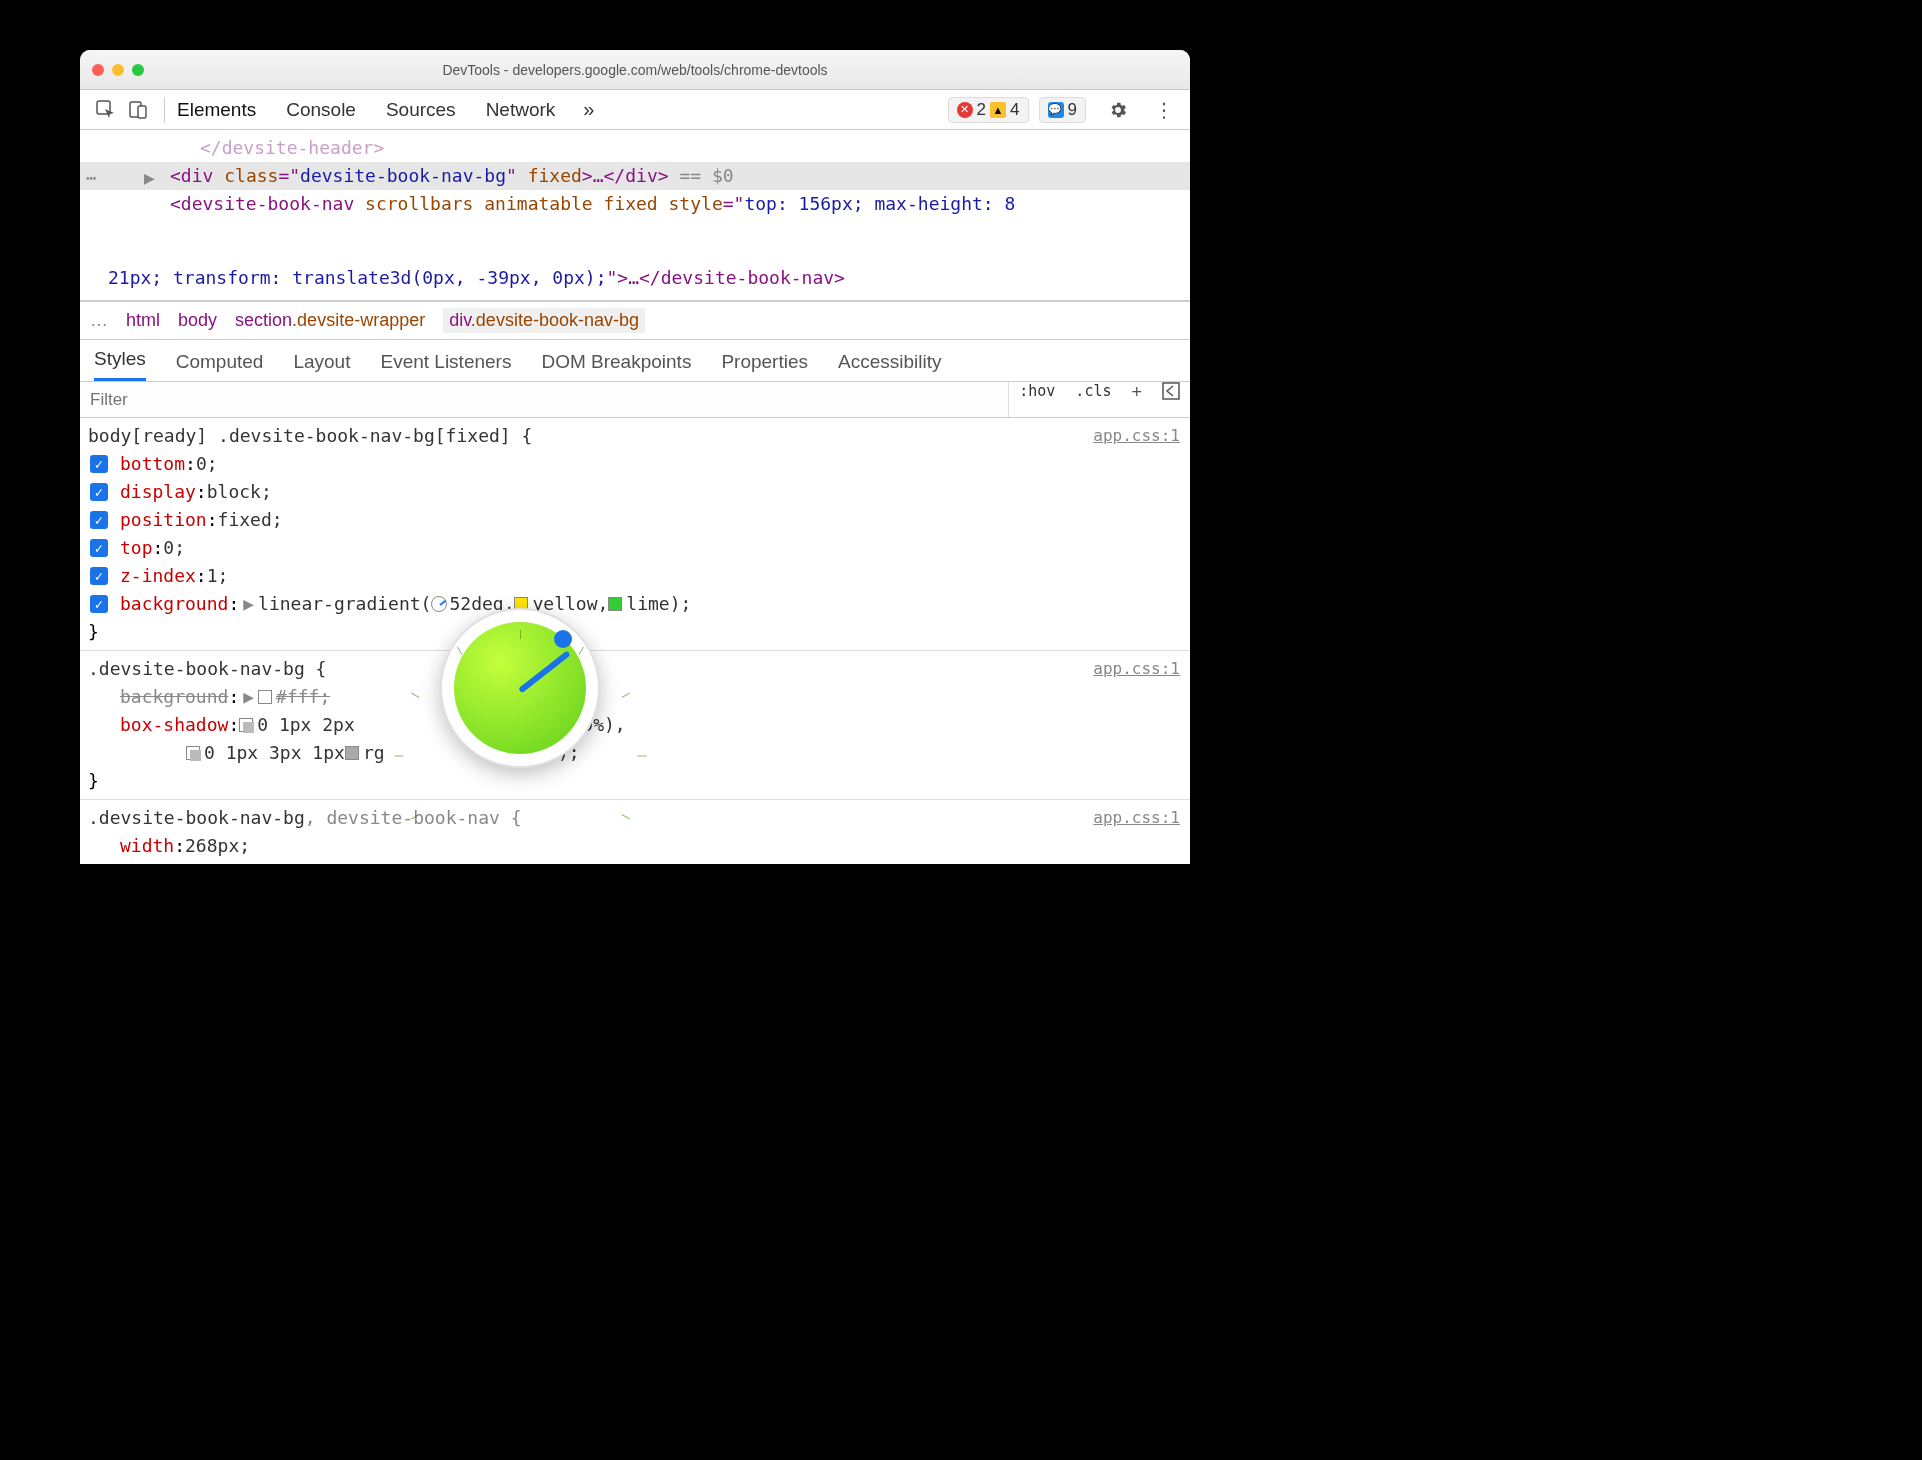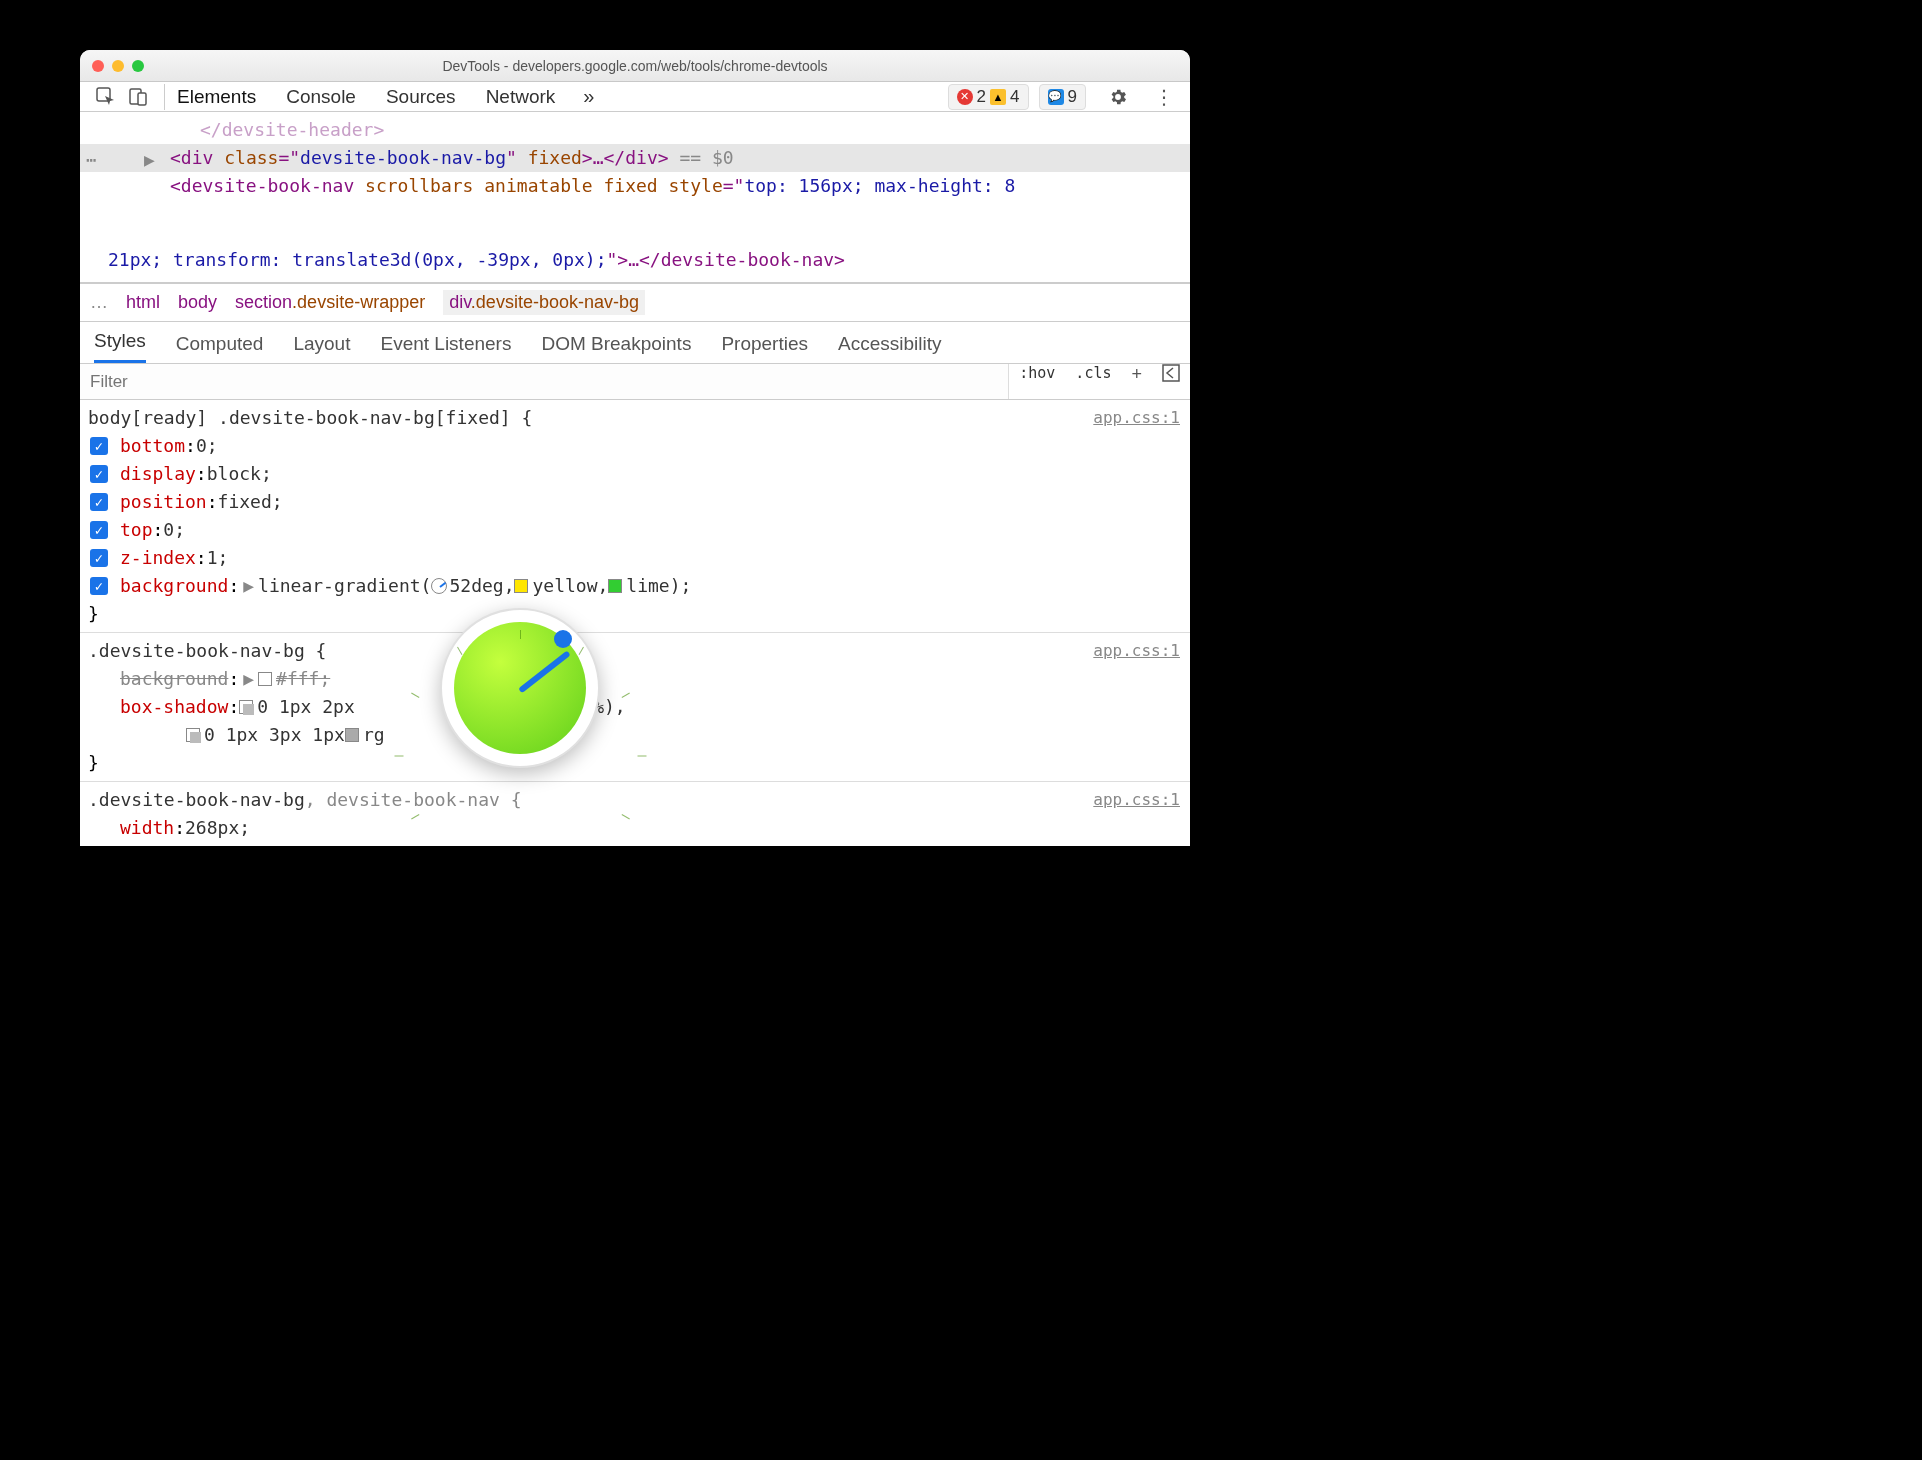--- a/index.html
+++ b/index.html
@@ -15,21 +15,21 @@
   }
   .window {
     width: 1110px;
     background: #fff;
     border-radius: 10px 10px 0 0;
     box-shadow: 0 20px 60px rgba(0,0,0,0.5);
     overflow: hidden;
     position: relative;
   }
   .titlebar {
-    height: 32px;
+    height: 40px;
     background: linear-gradient(#f6f6f6,#e8e8e8);
     border-bottom: 1px solid #c8c8c8;
     display: flex;
     align-items: center;
     padding: 0 12px;
     position: relative;
   }
   .traffic { display: flex; gap: 8px; }
   .dot { width: 12px; height: 12px; border-radius: 50%; }
   .dot.red { background: #ff5f57; }
@@ -38,21 +38,21 @@
   .titlebar-title {
     position: absolute;
     left: 0; right: 0;
     text-align: center;
     font-size: 14px; color: #555;
     pointer-events: none;
   }
   .toolbar {
     display: flex;
     align-items: center;
-    height: 30px;
+    height: 40px;
     border-bottom: 1px solid #ccc;
     padding: 0 12px;
     gap: 4px;
     font-size: 18px;
   }
   .tb-icon { width: 28px; height: 28px; display:flex; align-items:center; justify-content:center; color:#555; cursor:pointer; }
   .tb-sep { width: 1px; height: 26px; background:#ccc; margin: 0 8px; }
   .tb-tabs { display:flex; gap: 30px; font-size: 19px; color:#333; }
   .tb-tab { cursor:pointer; }
   .tb-tab.active { color:#111; }

